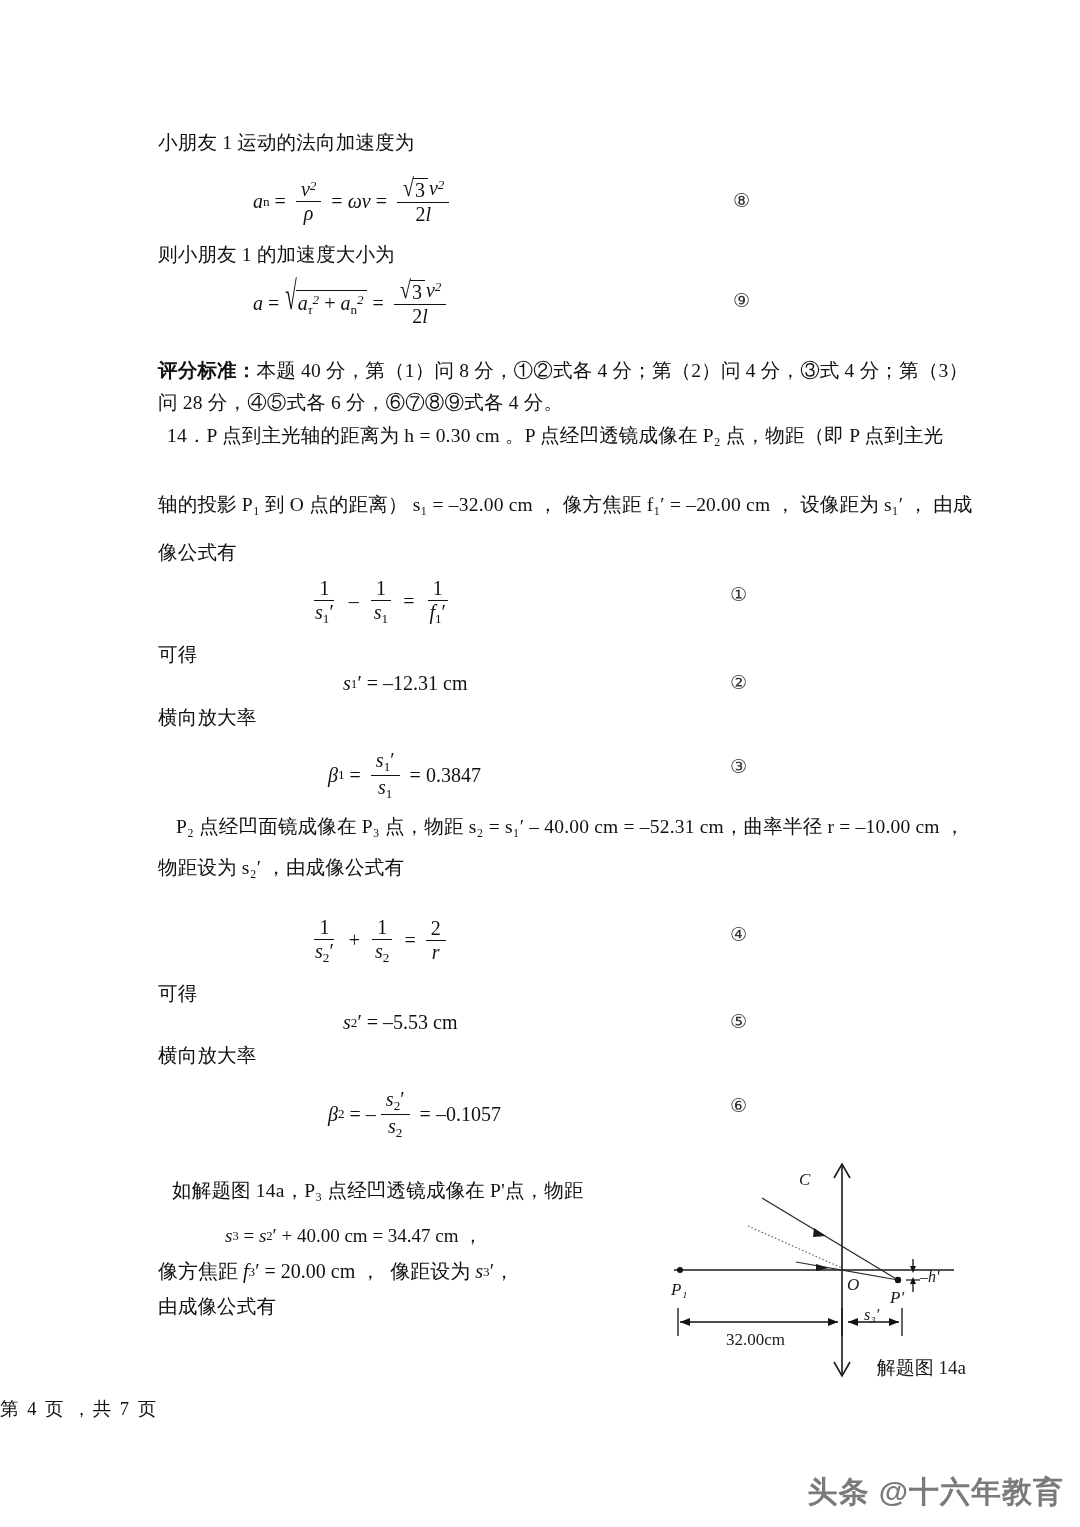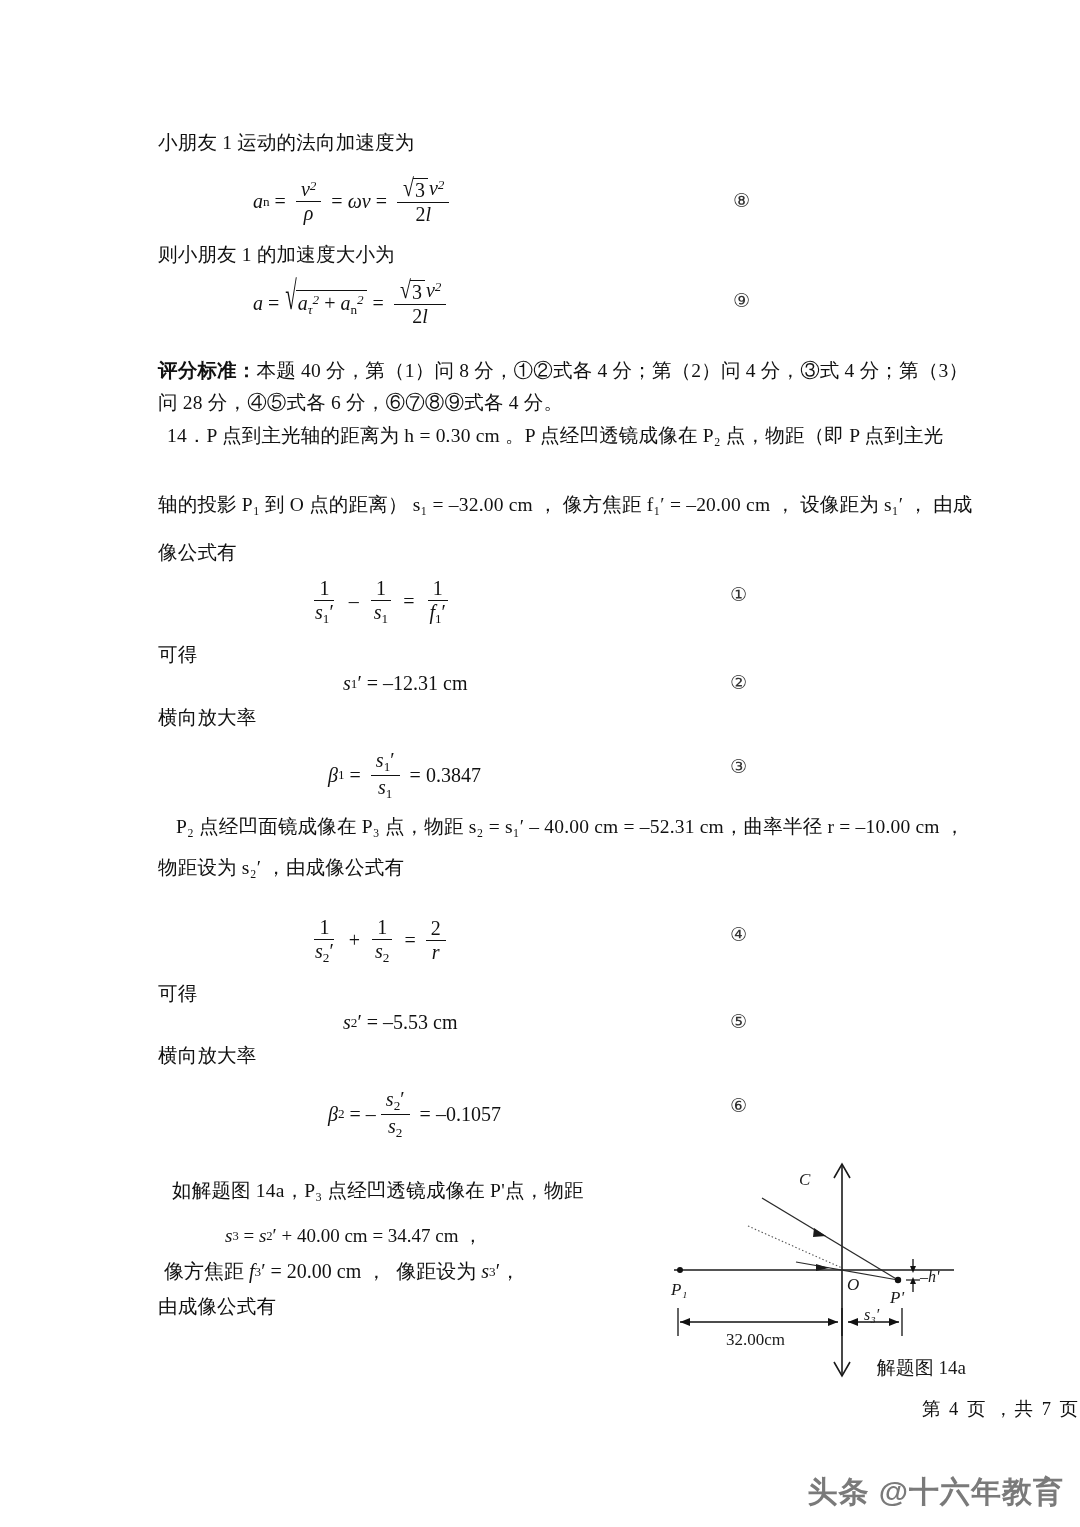--- a/index.html
+++ b/index.html
@@ -128,21 +128,21 @@
     text-align: right;
     font-size: 19px;
     color: #1a1a1a;
   }
 
   .footer {
     position: absolute;
     left: 0;
     top: 1396px;
     width: 1080px;
-    text-align: right;
+    text-align: left;
     font-size: 18.5px;
     letter-spacing: 2px;
     color: #111;
   }
 
   .watermark {
     position: absolute;
     right: 16px;
     bottom: 14px;
     font-size: 30px;
@@ -314,21 +314,21 @@
     <span class="mi">s</span>
       <span class="sub subn">3</span>
     <span class="up">&nbsp;=&nbsp;</span>
     <span class="mi">s</span>
       <span class="sub subn">2</span>
       <span class="up">′</span>
     <span class="up">&nbsp;</span>
     <span class="up">+ 40.00 cm = 34.47 cm ，</span>
   </div>
 
-  <div class="math" style="left:164px; top:1258px;">
+  <div class="math" style="left:158px; top:1258px;">
     <span>像方焦距</span>
     <span class="up">&nbsp;</span>
     <span class="mi">f</span>
       <span class="sub subn">3</span>
       <span class="up">′</span>
     <span class="up">&nbsp;</span>
     <span class="up">= 20.00 cm ，</span>
     <span class="up">&nbsp;&nbsp;</span>
     <span>像距设为</span>
     <span class="up">&nbsp;</span>

